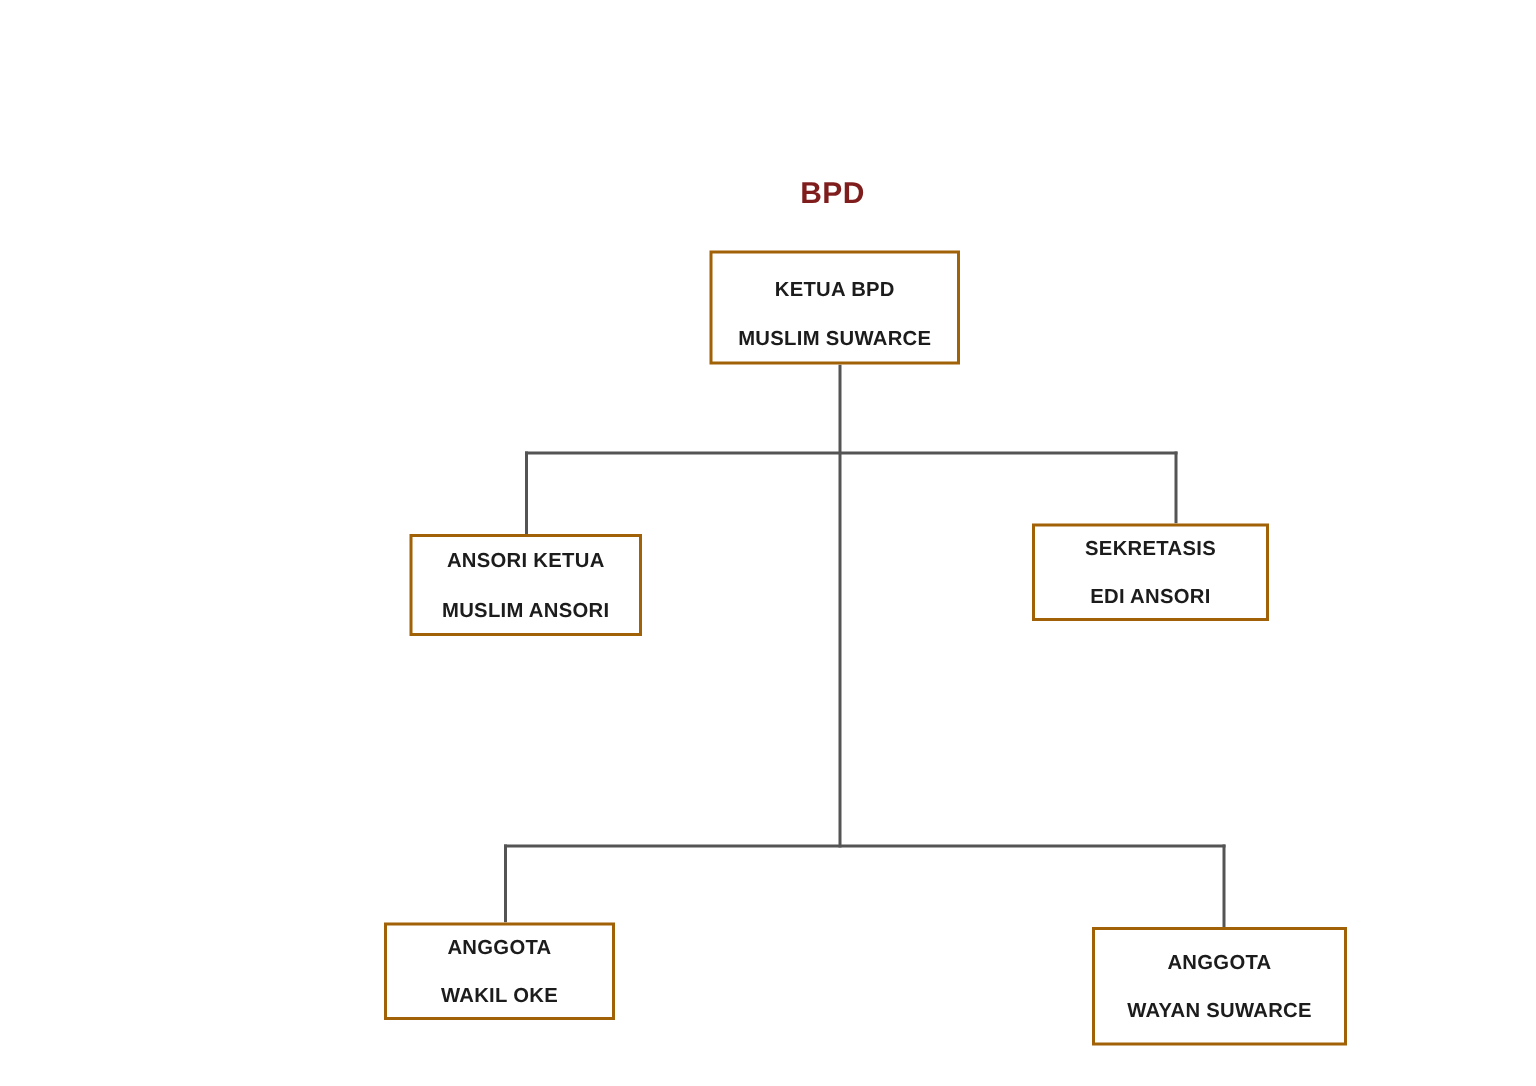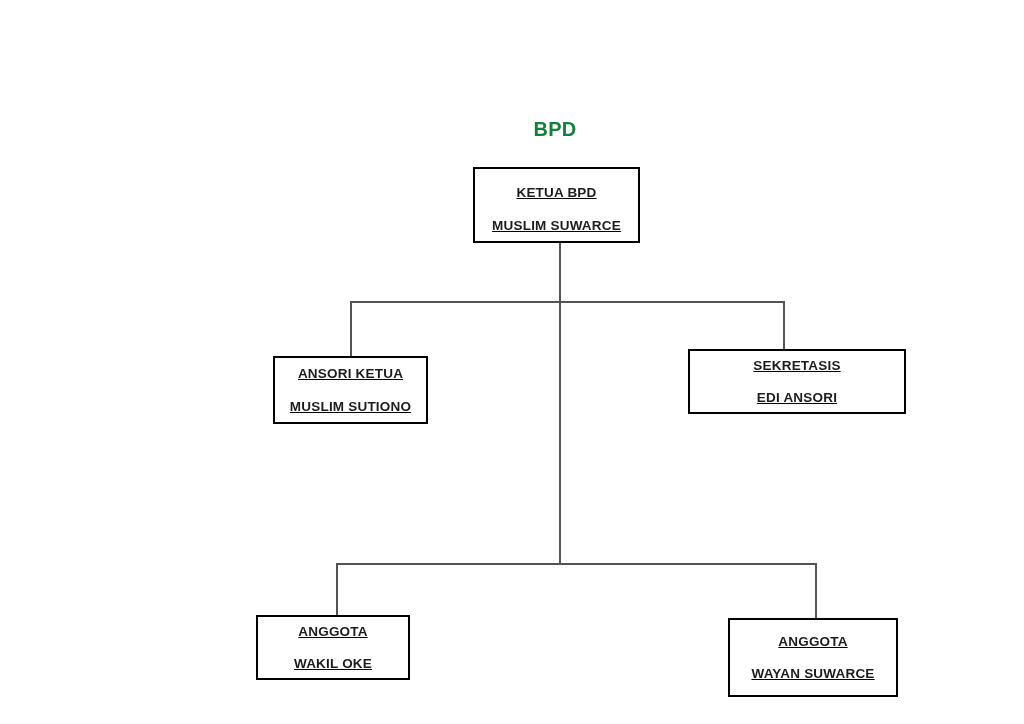--- a/index.html
+++ b/index.html
@@ -17,52 +17,51 @@
     overflow: hidden;
   }
   .chart-title {
     position: absolute;
     left: 455px;
     top: 118px;
     width: 200px;
     text-align: center;
     font-size: 20px;
     font-weight: bold;
-    color: #15803d;
+    color: #7f1d1d;
     letter-spacing: 0.3px;
   }
   .node {
     position: absolute;
-    border: 2px solid #000000;
+    border: 2px solid #a16207;
     background: #ffffff;
     display: flex;
     flex-direction: column;
     align-items: center;
     justify-content: center;
     gap: 19px;
     text-align: center;
-    text-decoration: underline;
   }
   .node .role,
   .node .person {
     font-size: 13.5px;
     font-weight: bold;
     color: #1c1c1c;
     line-height: 1;
     letter-spacing: 0.2px;
     white-space: nowrap;
   }
   .line {
     position: absolute;
     background: #545454;
   }
   
   .node-ketua      { left: 473px; top: 167px; width: 167px; height: 76px; padding-top: 8px; }
   .node-wakil      { left: 273px; top: 356px; width: 155px; height: 68px; }
-  .node-sekretaris { left: 688px; top: 349px; width: 218px; height: 65px; }
+  .node-sekretaris { left: 688px; top: 349px; width: 158px; height: 65px; }
   .node-anggota1   { left: 256px; top: 615px; width: 154px; height: 65px; }
   .node-anggota2   { left: 728px; top: 618px; width: 170px; height: 79px; }
   
   .line-trunk           { left: 559px; top: 243px; width: 2px;   height: 322px; }
   .line-upper-bar       { left: 350px; top: 301px; width: 435px; height: 2px; }
   .line-wakil-drop      { left: 350px; top: 301px; width: 2px;   height: 55px; }
   .line-sekretaris-drop { left: 783px; top: 301px; width: 2px;   height: 48px; }
   .line-lower-bar       { left: 336px; top: 563px; width: 481px; height: 2px; }
   .line-anggota1-drop   { left: 336px; top: 563px; width: 2px;   height: 52px; }
   .line-anggota2-drop   { left: 815px; top: 563px; width: 2px;   height: 55px; }
@@ -82,21 +81,21 @@
   <div class="line line-anggota1-drop"></div>
   <div class="line line-anggota2-drop"></div>
 
   <div class="node node-ketua">
     <div class="role">KETUA BPD</div>
     <div class="person">MUSLIM SUWARCE</div>
   </div>
 
   <div class="node node-wakil">
     <div class="role">ANSORI KETUA</div>
-    <div class="person">MUSLIM SUTIONO</div>
+    <div class="person">MUSLIM ANSORI</div>
   </div>
 
   <div class="node node-sekretaris">
     <div class="role">SEKRETASIS</div>
     <div class="person">EDI ANSORI</div>
   </div>
 
   <div class="node node-anggota1">
     <div class="role">ANGGOTA</div>
     <div class="person">WAKIL OKE</div>

